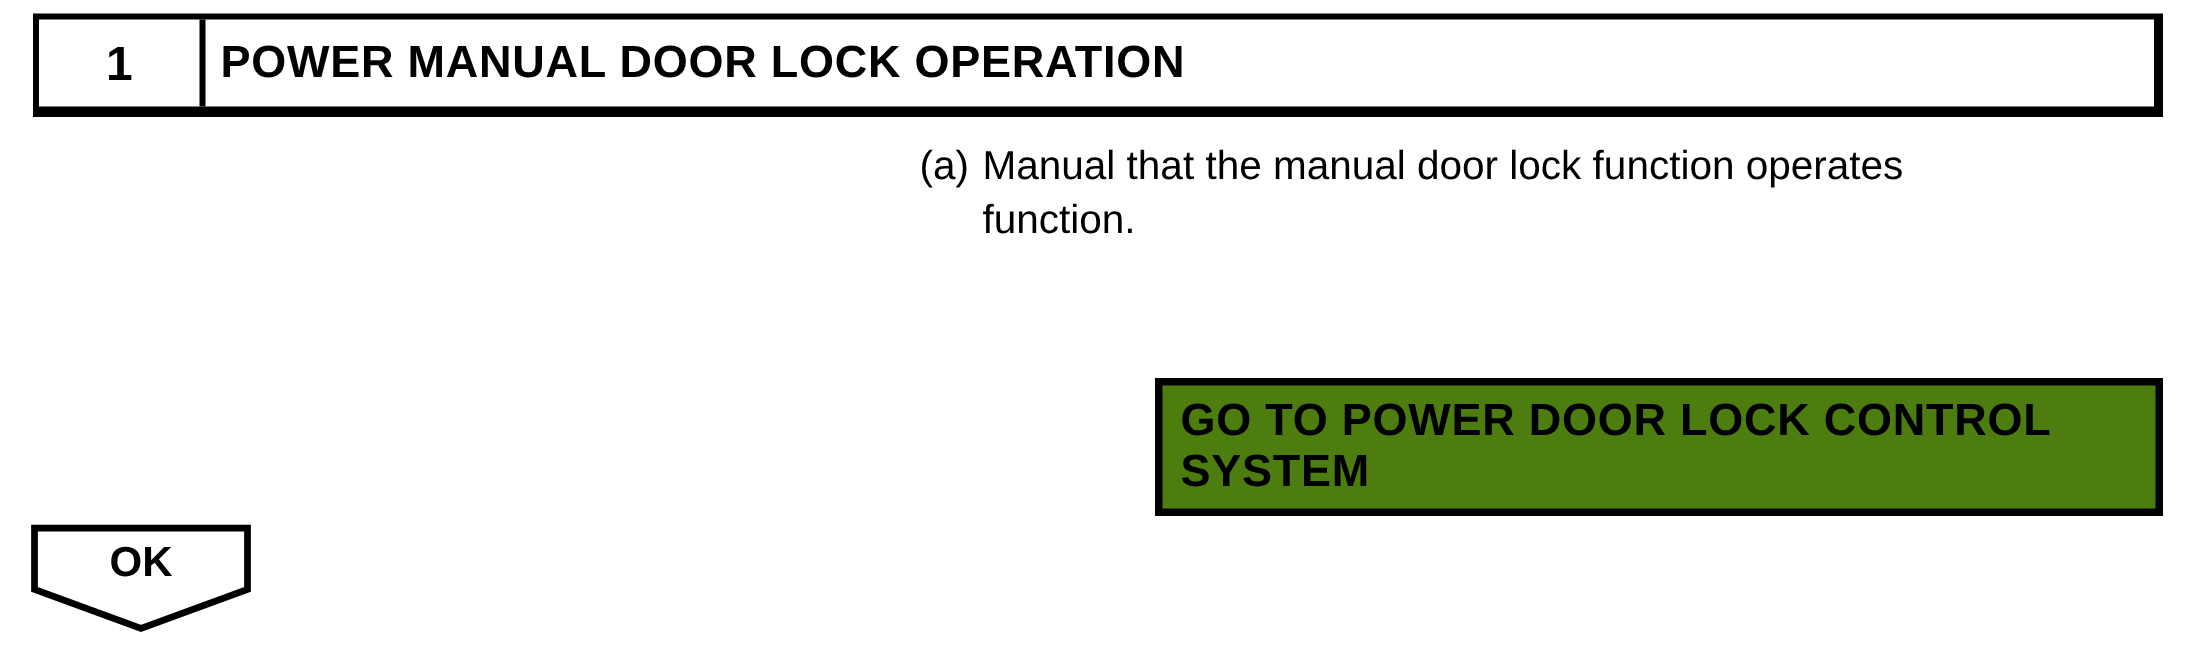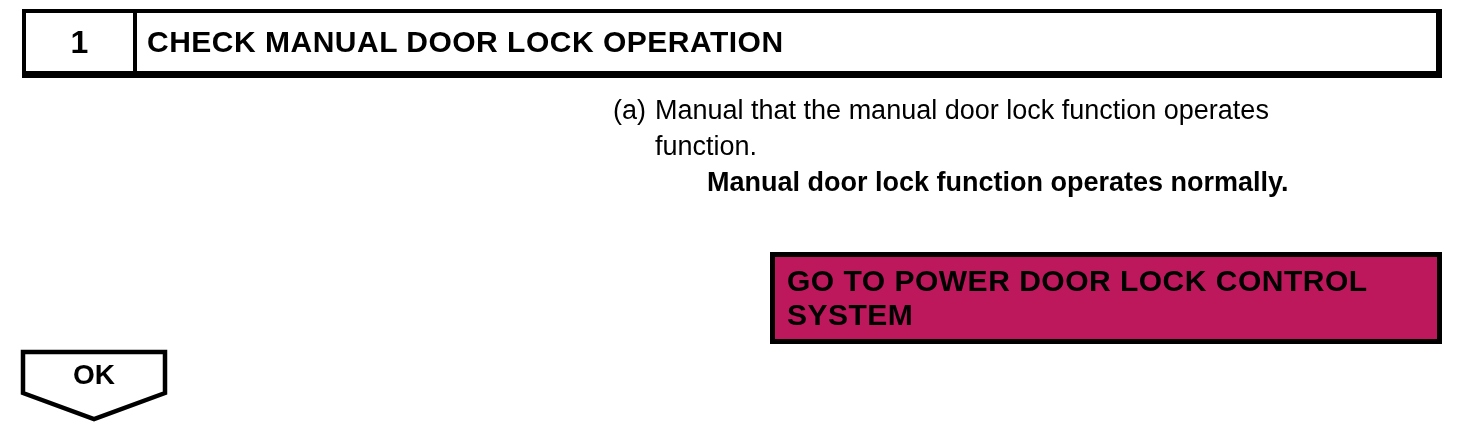--- a/index.html
+++ b/index.html
@@ -47,43 +47,42 @@
     line-height:32px;
   }
   .ng-connector { left:611px; top:250px; width:152px; height:58px; }
   .ng-connector .connector-label { left:2px; top:10px; width:90px; }
   .ok-connector { left:20px; top:349px; width:152px; height:76px; }
   .ok-connector .connector-label { left:3px; top:10px; width:142px;text-align:center; }
 
   
   .result-box {
     position:absolute; left:770px; top:252px; width:672px; height:92px;
-    border:5px solid #000; background:#be185d;
+    border:5px solid #000; background:#4d7c0f;
     padding:7px 0 0 12px;
     font-weight:bold; font-size:30px; line-height:34px; letter-spacing:0.5px;
     white-space:nowrap; overflow:hidden;
   }
 </style>
 </head>
 <body>
 
 <div class="page">
 
   <div class="step-header">
     <div class="step-number-cell">1</div>
-    <div class="step-title-cell">CHECK MANUAL DOOR LOCK OPERATION</div>
+    <div class="step-title-cell">POWER MANUAL DOOR LOCK OPERATION</div>
   </div>
 
   <div class="procedure">
     <div class="proc-row">
       <span class="item-label">(a)</span>
       <span>Manual that the manual door lock function operates</span>
     </div>
     <div class="indent1">function.</div>
-    <div class="criteria">Manual door lock function operates normally.</div>
   </div>
 
 
   <div class="result-box">
     <div>GO TO POWER DOOR LOCK CONTROL</div>
     <div>SYSTEM</div>
   </div>
 
   <div class="connector ok-connector">
     <svg width="152" height="76" viewBox="0 0 152 76">

